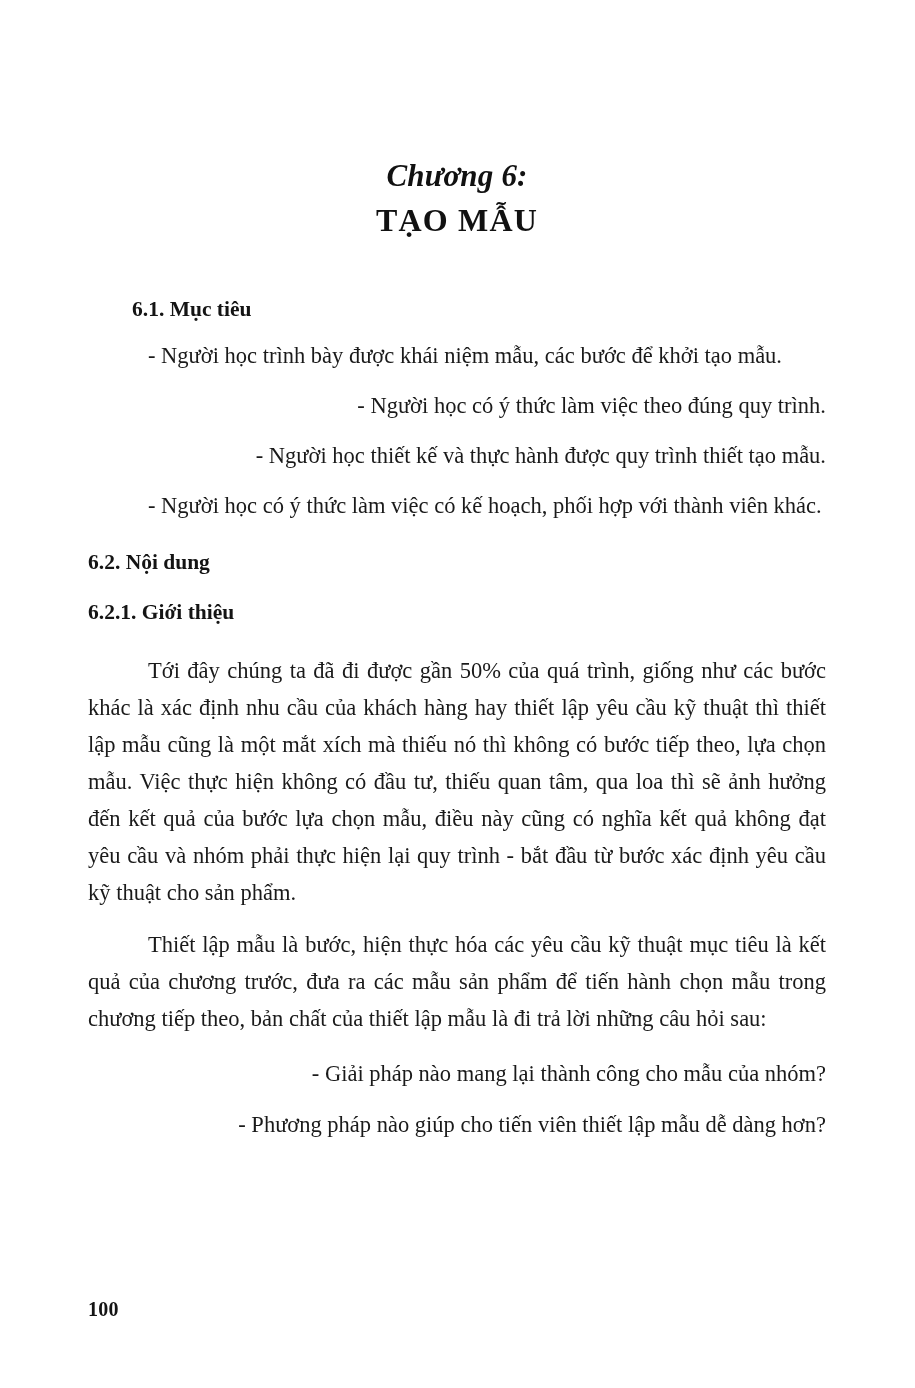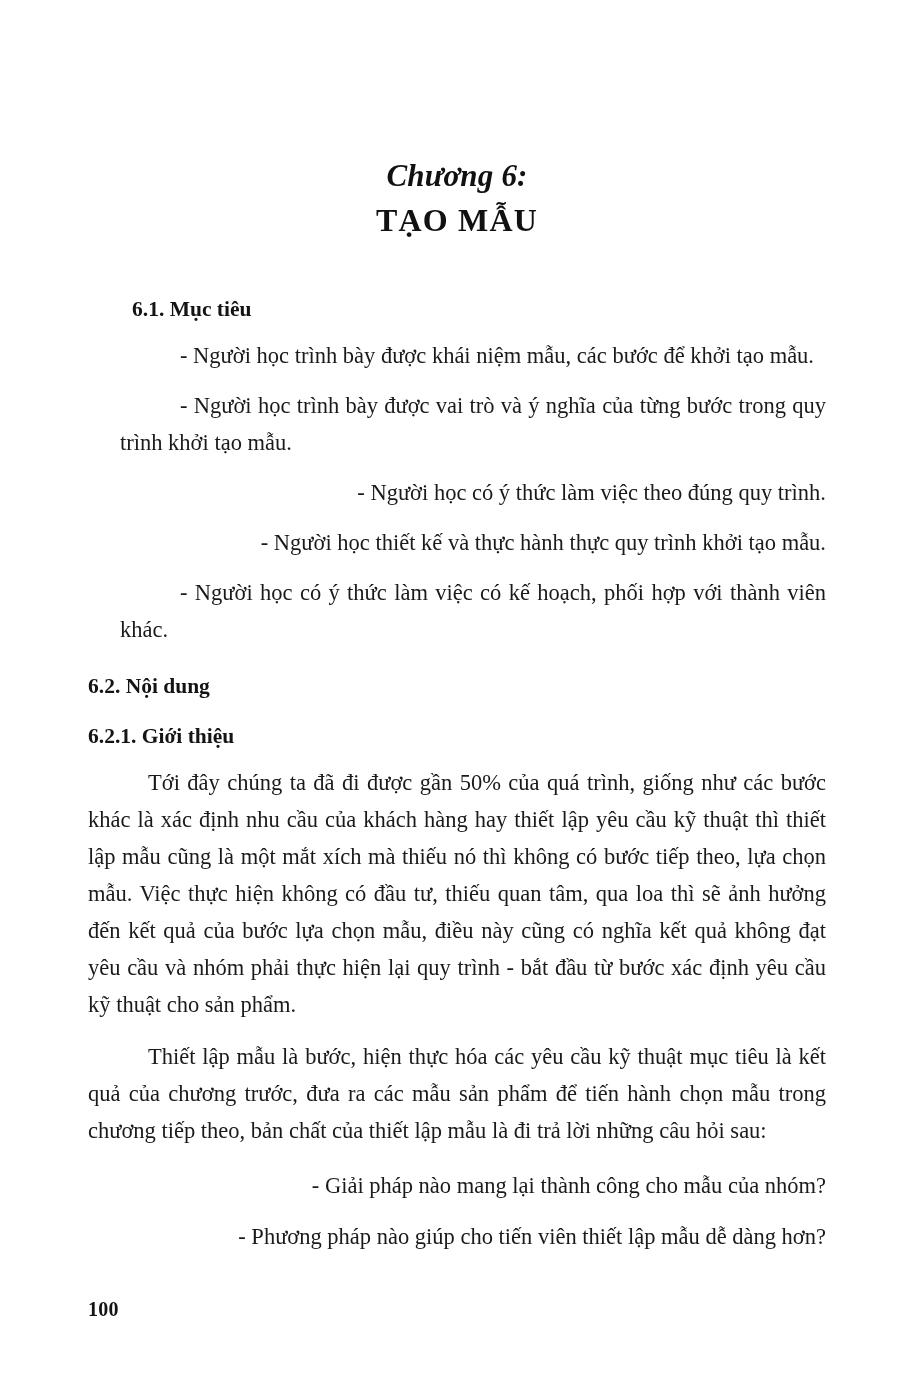--- a/index.html
+++ b/index.html
@@ -88,25 +88,25 @@
     font-size: 22.5px;
     line-height: 37px;
     text-align: justify;
     text-indent: 60px;
     color: #1a1a1a;
   }
   .bullet.no-justify {
     text-align: right;
   }
 
-  .gap-sm  { margin-top: 13px; }
+  .gap-sm  { margin-top: 25px; }
   .gap-md  { margin-top: 15px; }
   .gap-lg  { margin-top: 18px; }
 
-  .objectives { margin-top: 13px; margin-left: 32px; }
+  .objectives { margin-top: 13px; }
   .objectives .bullet + .bullet { margin-top: 13px; }
 
   .questions .bullet + .bullet { margin-top: 14px; }
 
   
   .page-number {
     position: absolute;
     left: 88px;
     top: 1298px;
     font-weight: bold;
@@ -124,23 +124,22 @@
 
     <div class="chapter-title-block">
       <span class="chapter-label">Chương 6:</span>
       <span class="chapter-name">TẠO MẪU</span>
     </div>
 
     <h2 class="section-heading h-6-1">6.1. Mục tiêu</h2>
 
     <div class="objectives">
       <p class="bullet">- Người học trình bày được khái niệm mẫu, các bước để khởi tạo mẫu.</p>
-      <p class="bullet">- Người học trình bày được vai trò và ý nghĩa của từng bước trong quy trình khởi tạo mẫu.</p>
       <p class="bullet no-justify">- Người học có ý thức làm việc theo đúng quy trình.</p>
-      <p class="bullet no-justify">- Người học thiết kế và thực hành thực quy trình khởi tạo mẫu.</p>
+      <p class="bullet no-justify">- Người học thiết kế và thực hành được quy trình thiết tạo mẫu.</p>
       <p class="bullet">- Người học có ý thức làm việc có kế hoạch, phối hợp với thành viên khác.</p>
     </div>
 
     <h2 class="section-heading h-6-2">6.2. Nội dung</h2>
 
     <h3 class="section-heading h-6-2-1">6.2.1. Giới thiệu</h3>
 
     <p class="para indent gap-sm">Tới đây chúng ta đã đi được gần 50% của quá trình, giống như các bước khác là xác định nhu cầu của khách hàng hay thiết lập yêu cầu kỹ thuật thì thiết lập mẫu cũng là một mắt xích mà thiếu nó thì không có bước tiếp theo, lựa chọn mẫu. Việc thực hiện không có đầu tư, thiếu quan tâm, qua loa thì sẽ ảnh hưởng đến kết quả của bước lựa chọn mẫu, điều này cũng có nghĩa kết quả không đạt yêu cầu và nhóm phải thực hiện lại quy trình - bắt đầu từ bước xác định yêu cầu kỹ thuật cho sản phẩm.</p>
 
     <p class="para indent gap-md">Thiết lập mẫu là bước, hiện thực hóa các yêu cầu kỹ thuật mục tiêu là kết quả của chương trước, đưa ra các mẫu sản phẩm để tiến hành chọn mẫu trong chương tiếp theo, bản chất của thiết lập mẫu là đi trả lời những câu hỏi sau:</p>

